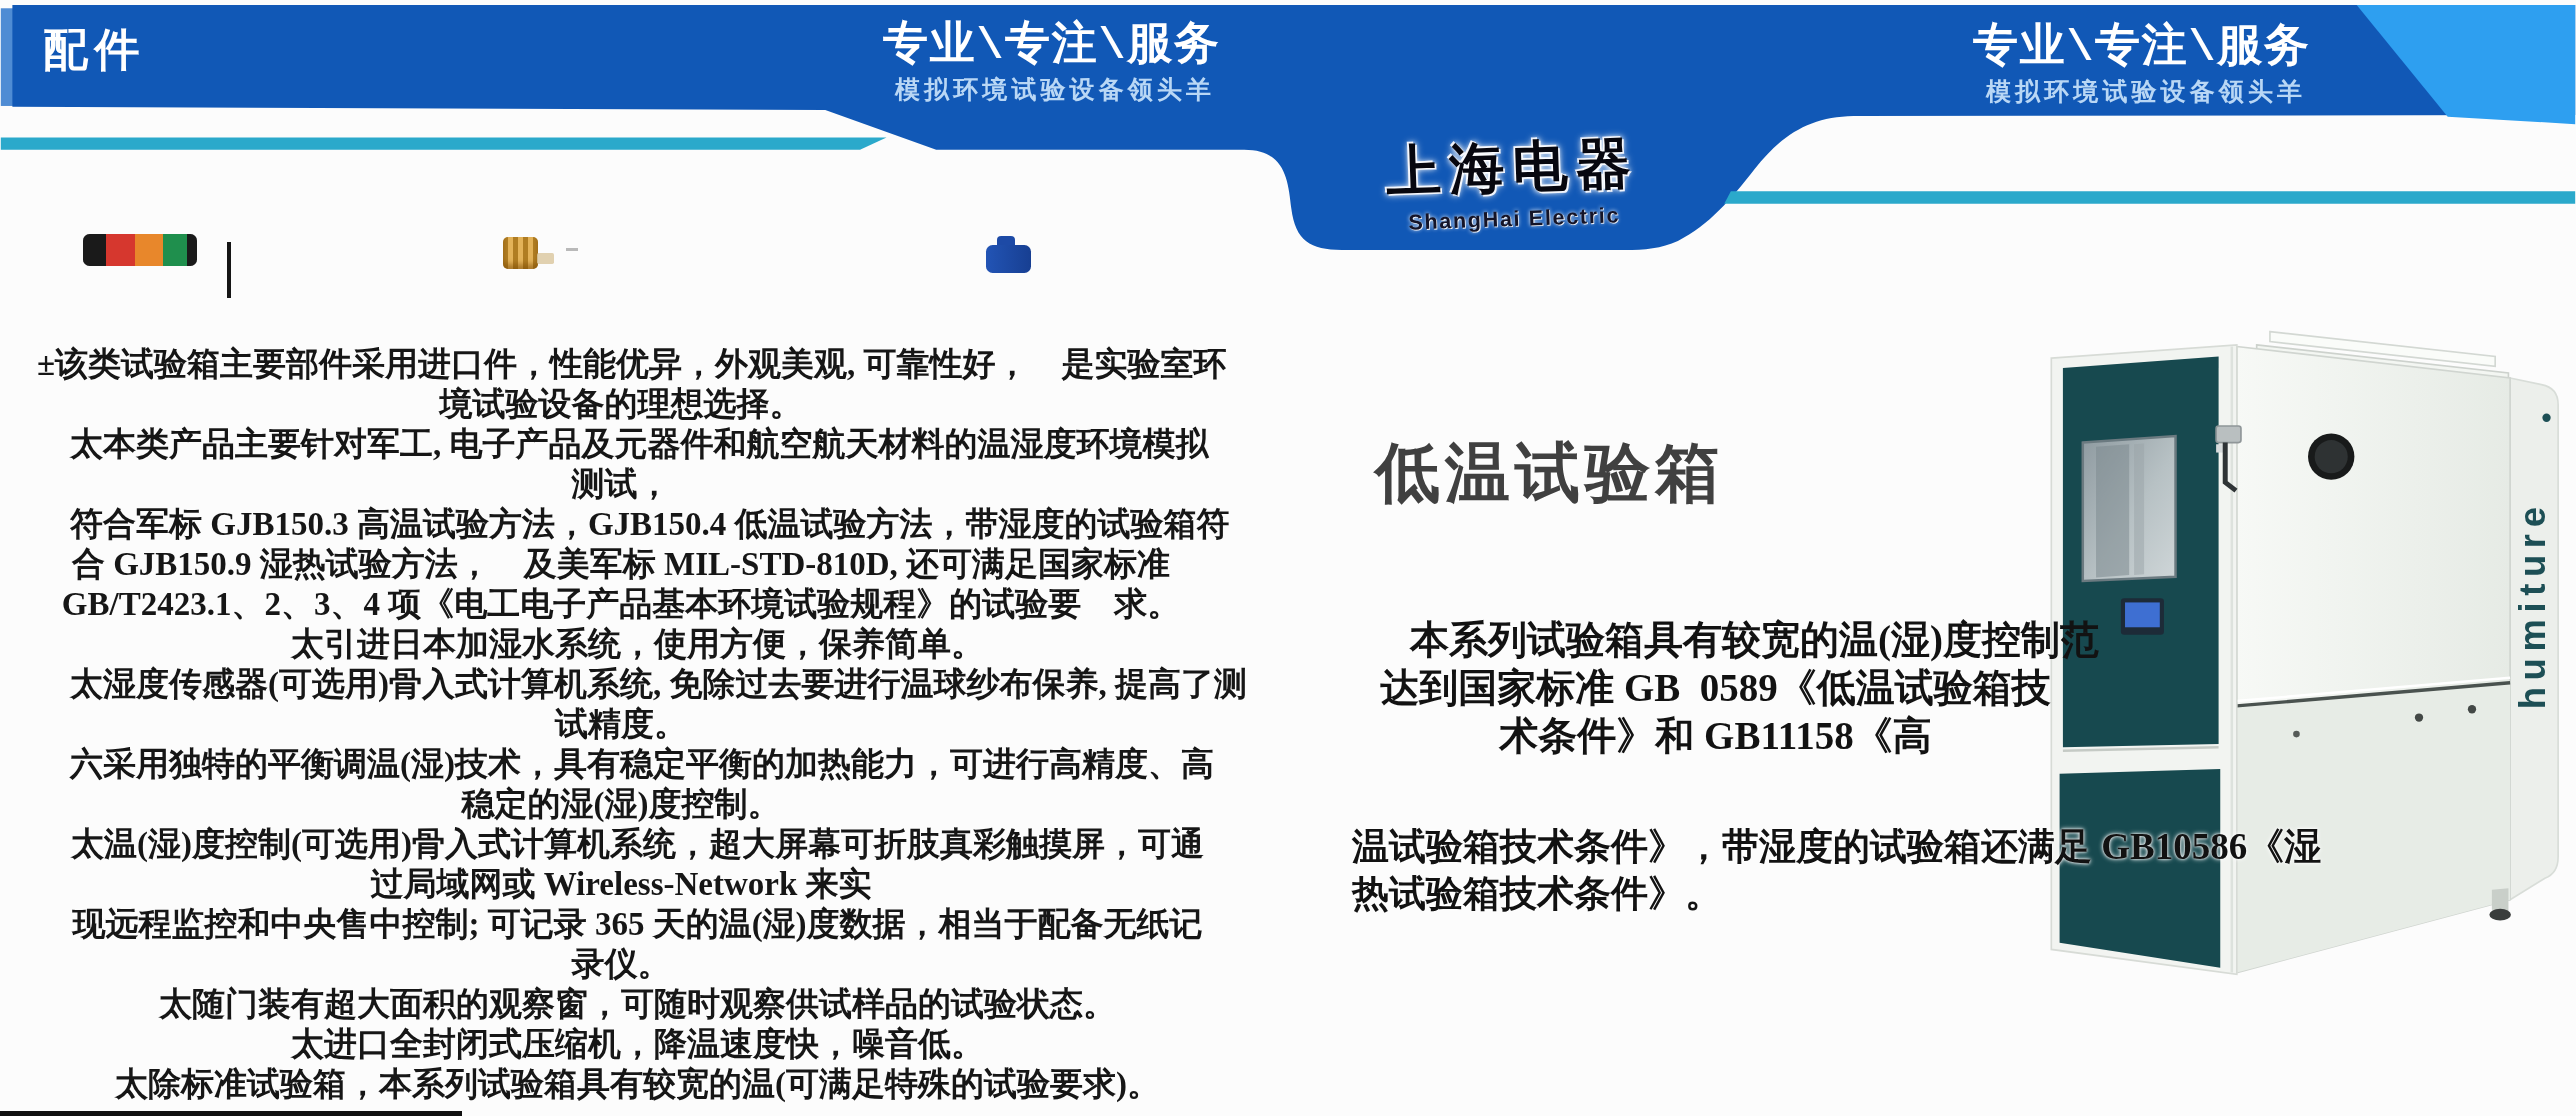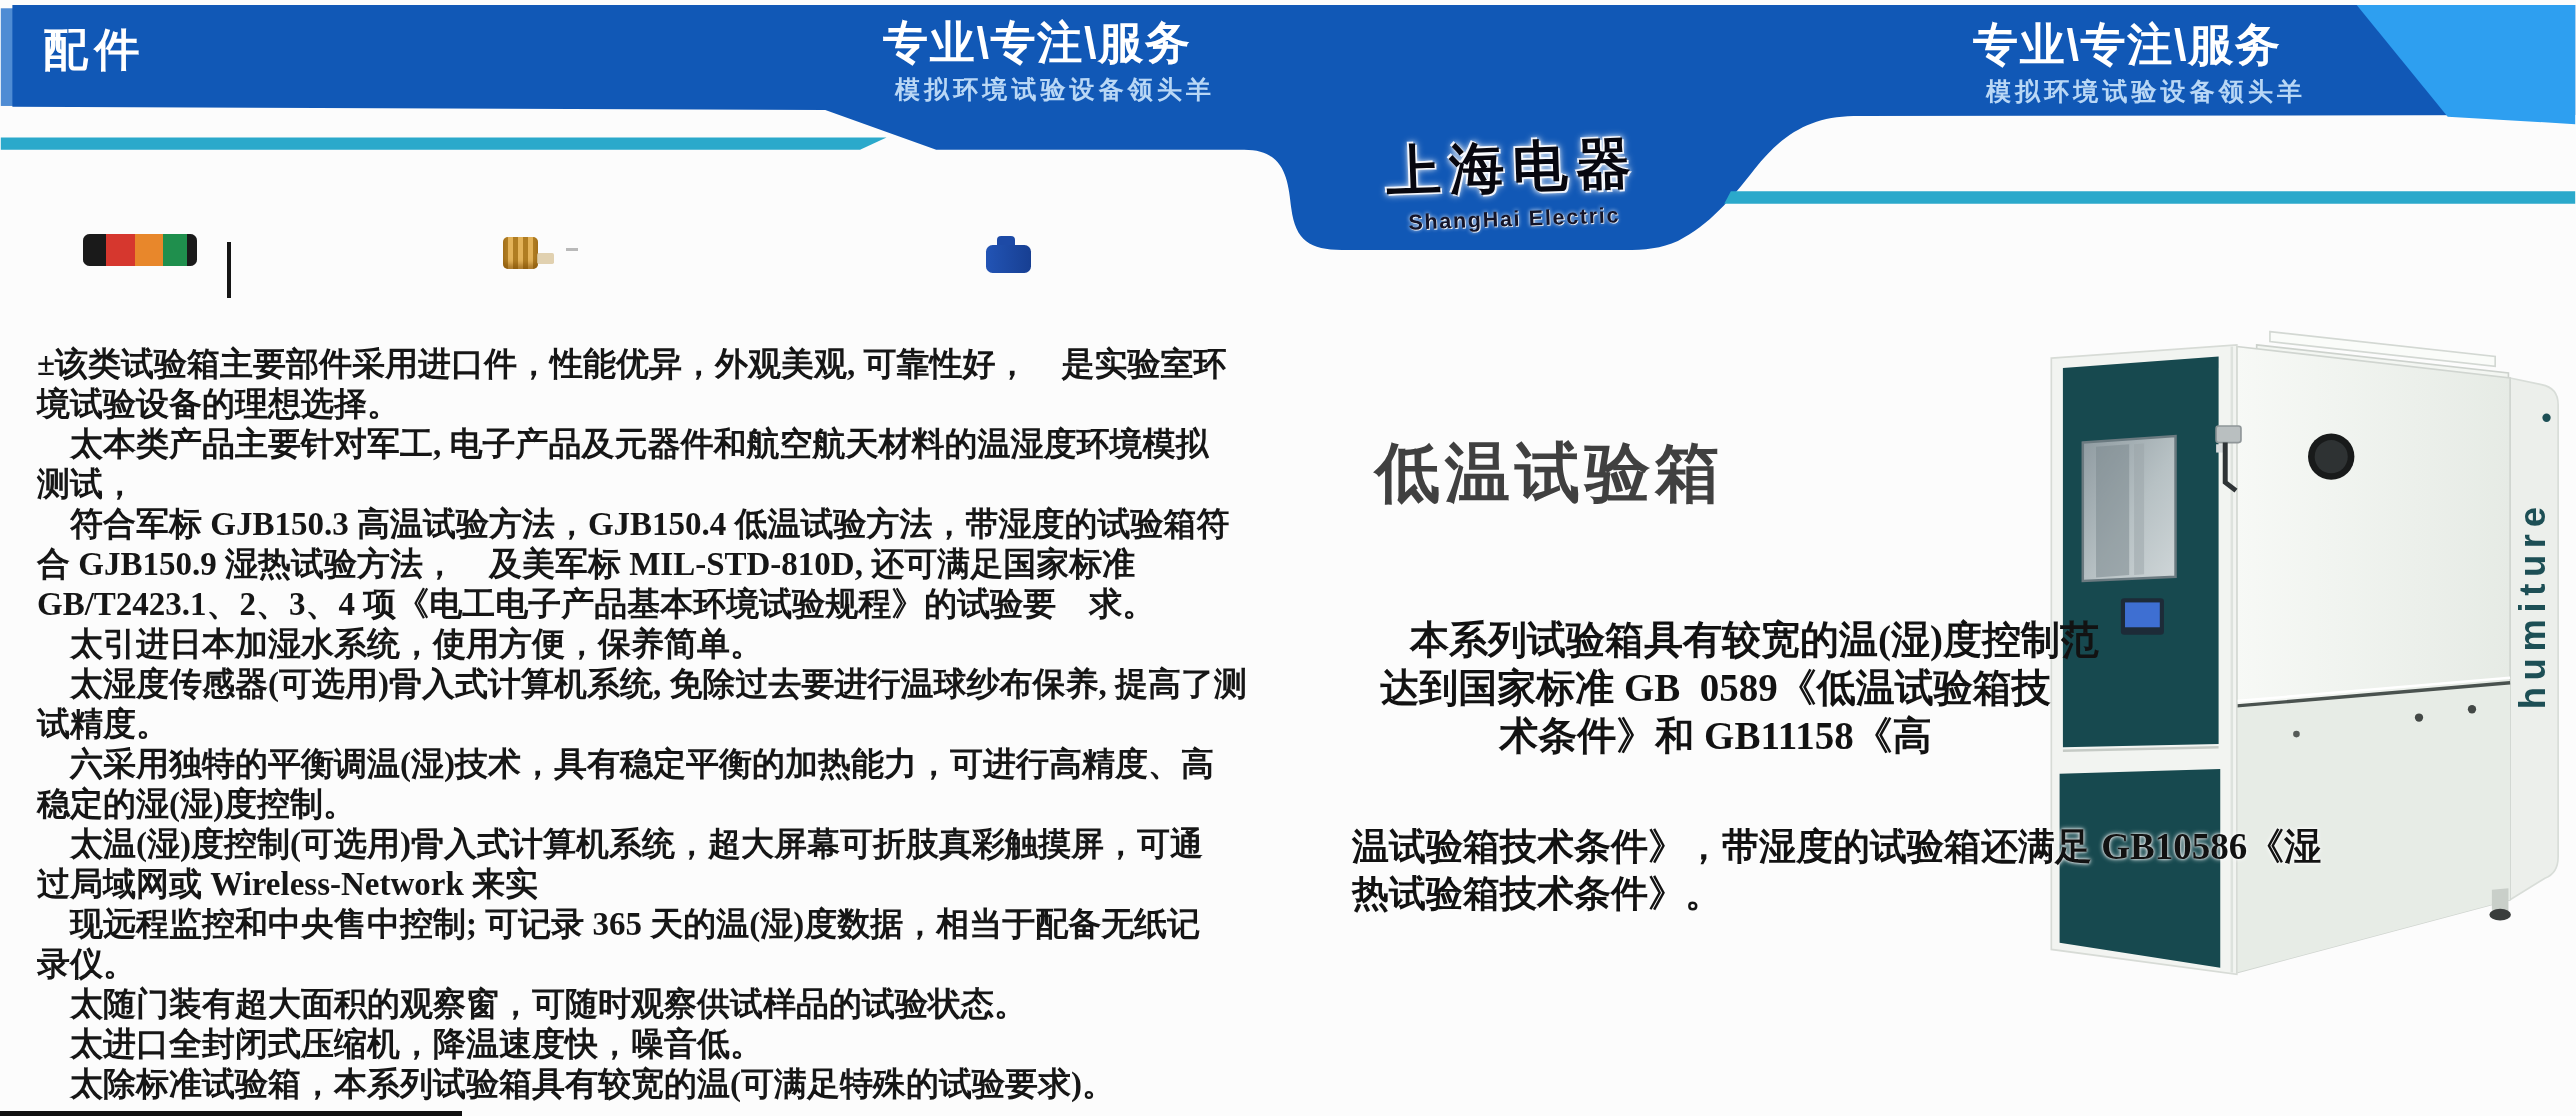--- a/index.html
+++ b/index.html
@@ -1,21 +1,21 @@
 <!DOCTYPE html>
 <html style="font-size:13.3px"><head>
 <meta charset="utf-8">
 <style>
   html,body{margin:0;padding:0;}
   body{width:2576px;height:1117px;position:relative;overflow:hidden;
        background:#fcfcfc;font-family:"Liberation Serif","DejaVu Serif",serif;}
 
   
   .banner-svg{position:absolute;left:0;top:0;z-index:0;}
-  .hdr-text{position:absolute;color:#ffffff;font-family:Liberation Sans, sans-serif;
+  .hdr-text{position:absolute;color:#ffffff;font-family:Liberation Mono, monospace;
             font-weight:bold;z-index:2;white-space:pre;}
   .tab-label{left:43px;top:20px;font-size:45px;letter-spacing:6.6px;}
   .c-title{left:883px;top:13.3px;font-size:45px;letter-spacing:1.7px;}
   .c-sub{left:895px;top:73px;font-size:25px;letter-spacing:4.1px;color:#b9d7f5;}
   .r-title{left:1973px;top:15px;font-size:45px;letter-spacing:1.7px;}
   .r-sub{left:1986px;top:75px;font-size:25px;letter-spacing:4.1px;color:#b9d7f5;}
 
   
   .logo{position:absolute;left:1360px;top:131px;width:306px;text-align:center;
         transform:rotate(-2deg);z-index:2;}
@@ -36,21 +36,21 @@
               box-shadow:inset 0 -5px 5px rgba(120,70,0,.5);z-index:2;}
   .brass-tab{position:absolute;left:537px;top:253px;width:16.6px;height:10.8px;background:#dcc9a2;
              border-radius:1.7px;opacity:.85;z-index:2;}
   .gray-dash{position:absolute;left:566px;top:248px;width:11.6px;height:3.3px;background:#b9b9b9;z-index:2;}
   .blue-part{position:absolute;left:986px;top:245px;width:45px;height:28px;border-radius:6.6px;
              background:linear-gradient(90deg,#2254b5,#173f92);z-index:2;}
   .blue-part-bump{position:absolute;left:997px;top:236px;width:18px;height:11.6px;border-radius:4.1px 4.1px 0 0;
              background:#1d4aa6;z-index:2;}
 
   
-  .left-article{position:absolute;left:37px;top:344px;width:1168px;z-index:3;}
+  .left-article{position:absolute;left:37px;top:344px;width:1168px;z-index:3;text-align:center;}
   .left-article .tl{font-size:33px;line-height:40px;white-space:pre;color:#161616;
                     font-weight:600;letter-spacing:0px;}
   .r-heading{position:absolute;left:1375px;top:429px;font-size:65px;letter-spacing:5px;
              color:#404040;font-weight:600;z-index:3;white-space:pre;}
   .p1{position:absolute;left:1332px;top:616px;z-index:3;}
   .p1 .tl{font-size:39px;line-height:48px;white-space:pre;color:#121212;font-weight:600;text-align:center;}
   .p2{position:absolute;left:1332px;top:823px;z-index:5;margin-left:20px;}
   .p2 .tl{font-size:37px;line-height:47px;white-space:pre;color:#121212;font-weight:600;
           text-shadow:0 0 5px #fff,0 0 2.5px #fff;}
 

